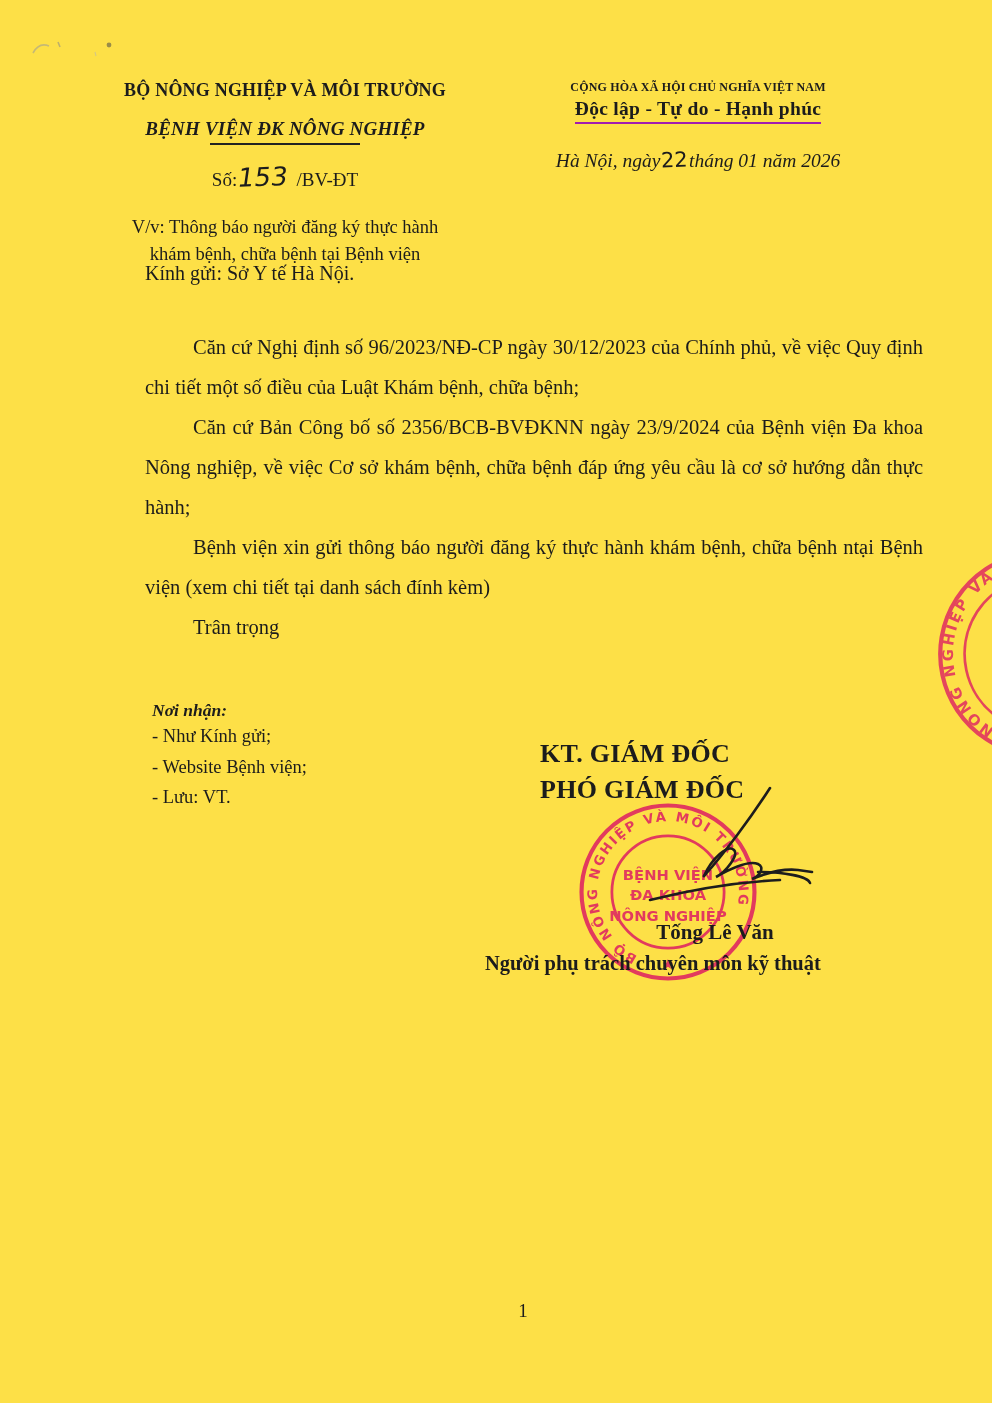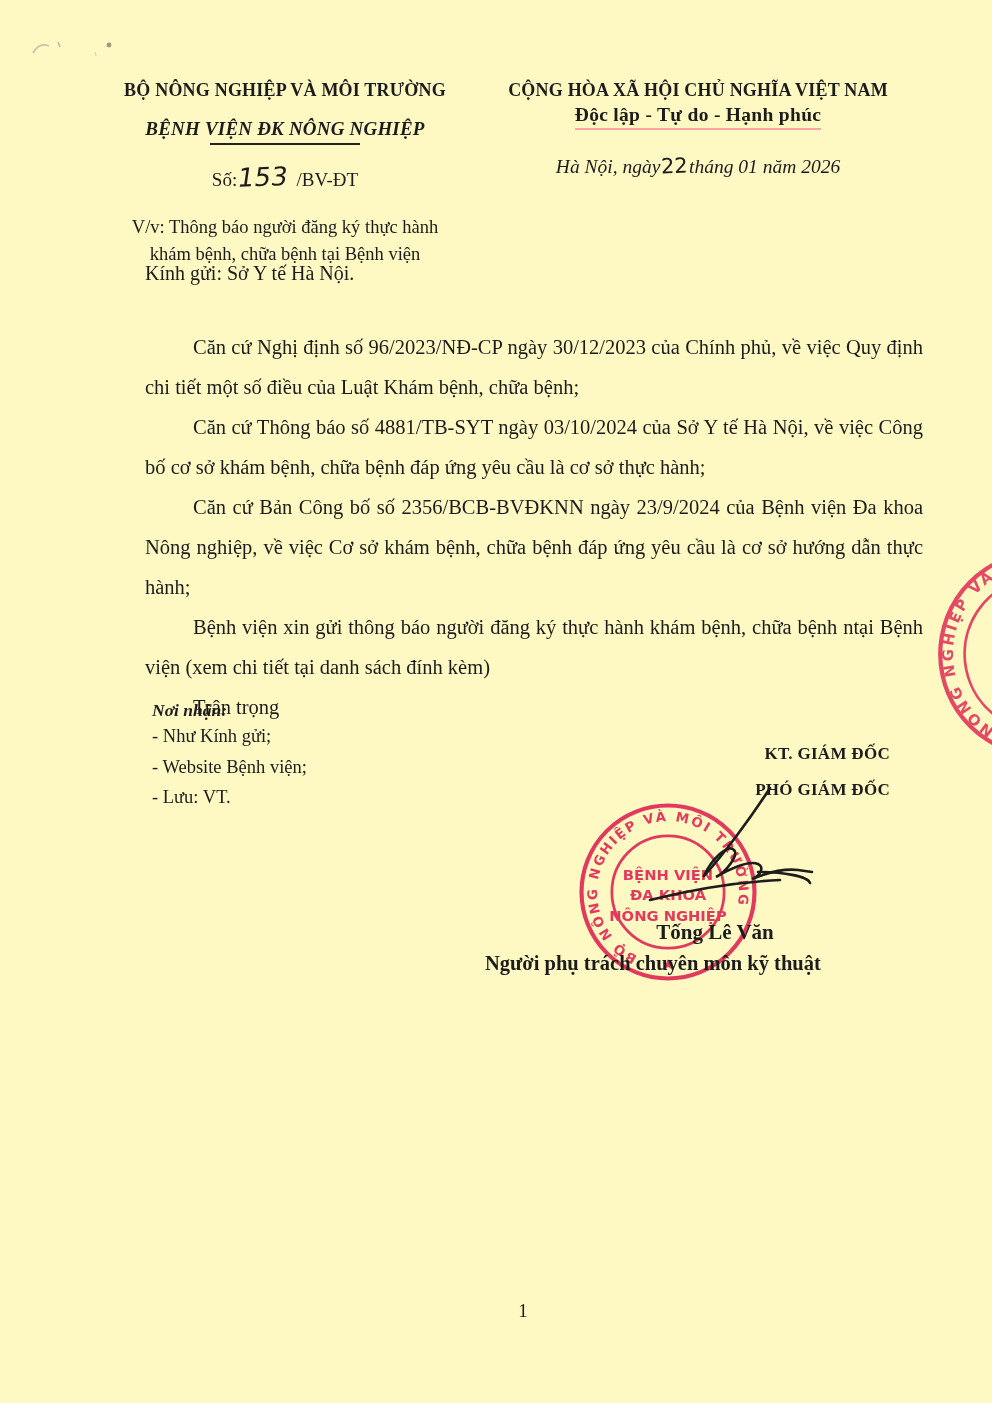--- a/index.html
+++ b/index.html
@@ -1,58 +1,58 @@
 <!DOCTYPE html>
 <html lang="vi"><head>
 <meta charset="utf-8">
 <style>
   * { margin:0; padding:0; box-sizing:border-box; }
   html,body { background:#e8e8e8; }
   .page {
     position:relative;
     width:992px; height:1403px;
     margin:0 auto;
-    background:#fef9c3;
+    background:#fde047;
     overflow:hidden;
     font-family:"Liberation Serif","DejaVu Serif",serif;
     color:#1c1c1c;
     --stamp-color:#e23a5e;
   }
   .abs { position:absolute; }
 
   
   .header-left  { left:80px;  top:80px; width:410px; text-align:center; }
   .header-right { left:478px; top:80px; width:440px; text-align:center; }
   .org-parent   { font-size:18px; font-weight:bold; letter-spacing:.2px; }
   .org-name     { font-size:19px; font-weight:bold; margin-top:17px; letter-spacing:.2px;font-style:italic; }
   .org-underline{ width:150px; margin:3px auto 0; border-top:2px solid #222; height:0; }
   .so-line      { margin-top:22px; font-size:19px; }
   .so-value     { display:inline-block; font-family:"DejaVu Sans",sans-serif; font-size:26px;
                   font-weight:400; transform:skewX(-10deg) rotate(-2deg); line-height:20px;
                   margin:0 4px 0 1px; }
   .subject      { margin-top:23px; font-size:18.5px; line-height:27px; }
-  .nat-title    { font-size:18px; font-weight:bold; letter-spacing:.2px; }
+  .nat-title    { font-size:12px; font-weight:bold; letter-spacing:.2px; }
   .nat-motto    { display:inline-block; font-size:19.5px; font-weight:bold; margin-top:3px;
-                  border-bottom:2px solid #fca5a5; padding-bottom:2px; letter-spacing:.3px; }
+                  border-bottom:2px solid #a21caf; padding-bottom:2px; letter-spacing:.3px; }
   .date-line    { margin-top:24px; font-size:19.5px; font-style:italic; }
   .date-day     { display:inline-block; font-family:"DejaVu Sans",sans-serif; font-style:normal;
                   font-size:21px; transform:rotate(-2deg); margin:0 1px; }
 
   
   .body-block  { left:145px; top:262px; width:778px; }
   .salutation  { font-size:20px; margin-bottom:42px; }
   .body-block p{ font-size:20.5px; line-height:40px; text-align:justify; text-indent:48px; }
   .closing     { font-size:20.5px; line-height:40px; text-indent:48px; }
 
   
   .recipients       { left:152px; top:700px; }
   .recipients-label { font-size:17.5px; font-weight:bold; font-style:italic; }
   .recipient-item   { font-size:18.5px; line-height:30.5px; }
-  .sig-titles  { left:540px; top:736px; width:350px; text-align:right;
-                 font-size:17px; font-weight:bold; line-height:36px; letter-spacing:.3px; }
+  .sig-titles  { left:540px; top:736px; width:350px; text-align:left;
+                 font-size:26px; font-weight:bold; line-height:36px; letter-spacing:.3px; }
   .signer-name { left:540px; top:920px; width:350px; text-align:center;
                  font-size:21px; font-weight:bold; z-index:6; }
   .signer-role { left:485px; top:952px; width:460px; text-align:left;
                  font-size:20.5px; font-weight:bold; z-index:6; }
   .page-number { left:493px; top:1300px; width:60px; text-align:center; font-size:19px; }
 
   
   .stamp-svg      { left:576px; top:800px; color:var(--stamp-color); z-index:3; }
   .edge-stamp-svg { left:936px; top:548px; color:var(--stamp-color); opacity:.92; }
   .signature-svg  { left:612px; top:776px; z-index:5; }
@@ -90,21 +90,20 @@
     <div class="nat-title">CỘNG HÒA XÃ HỘI CHỦ NGHĨA VIỆT NAM</div>
     <div><span class="nat-motto">Độc lập - Tự do - Hạnh phúc</span></div>
     <div class="date-line">
       <span>Hà Nội, ngày</span><span class="date-day">22</span><span>tháng 01 năm 2026</span>
     </div>
   </div>
 
   <div class="abs body-block">
     <div class="salutation">Kính gửi: Sở Y tế Hà Nội.</div>
     <p>Căn cứ Nghị định số 96/2023/NĐ-CP ngày 30/12/2023 của Chính phủ, về việc Quy định chi tiết một số điều của Luật Khám bệnh, chữa bệnh;</p>
-    <p>Căn cứ Thông báo số 4881/TB-SYT ngày 03/10/2024 của Sở Y tế Hà Nội, về việc Công bố cơ sở khám bệnh, chữa bệnh đáp ứng yêu cầu là cơ sở thực hành;</p>
     <p>Căn cứ Bản Công bố số 2356/BCB-BVĐKNN ngày 23/9/2024 của Bệnh viện Đa khoa Nông nghiệp, về việc Cơ sở khám bệnh, chữa bệnh đáp ứng yêu cầu là cơ sở hướng dẫn thực hành;</p>
     <p>Bệnh viện xin gửi thông báo người đăng ký thực hành khám bệnh, chữa bệnh ntại Bệnh viện (xem chi tiết tại danh sách đính kèm)</p>
     <div class="closing">Trân trọng</div>
   </div>
 
   <div class="abs recipients">
     <div class="recipients-label">Nơi nhận:</div>
     <div class="recipient-item">- Như Kính gửi;</div>
     <div class="recipient-item">- Website Bệnh viện;</div>
     <div class="recipient-item">- Lưu: VT.</div>

